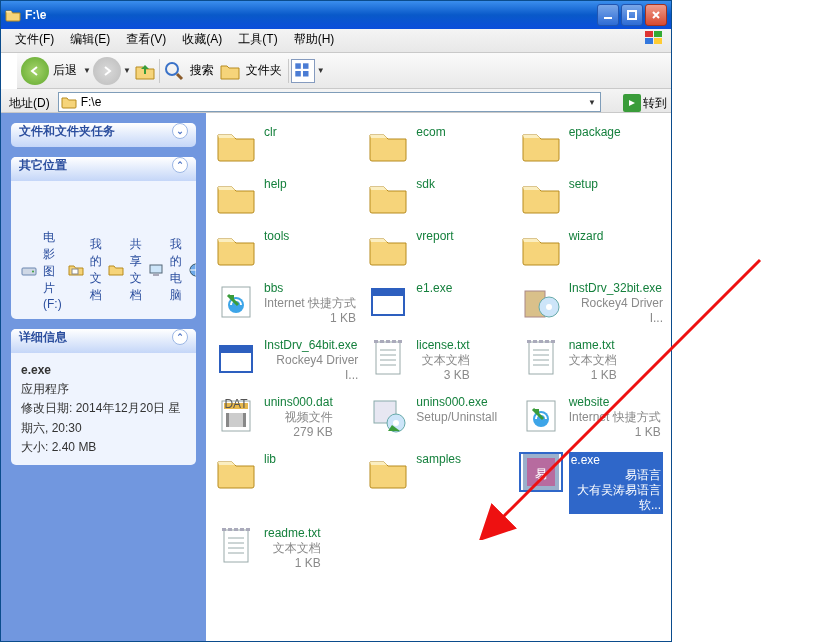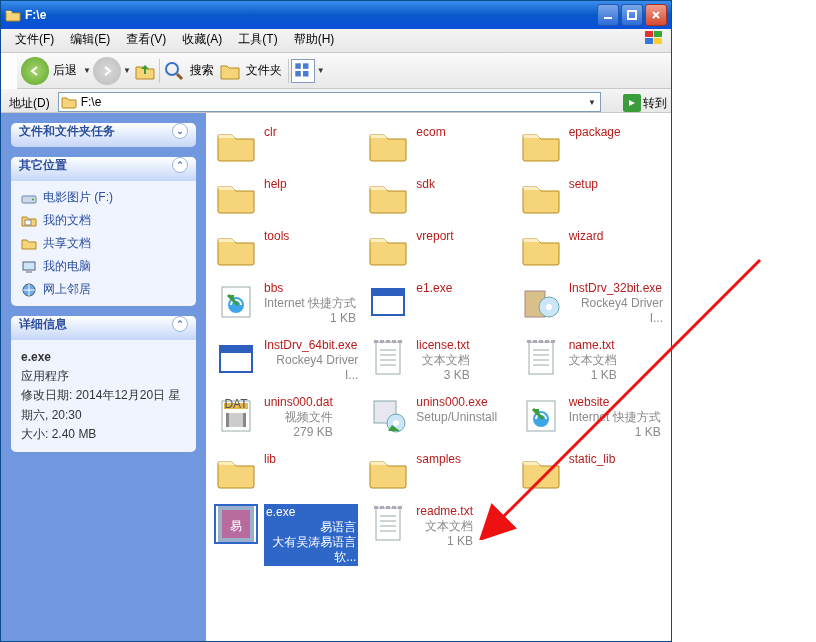--- a/index.html
+++ b/index.html
@@ -41,33 +41,33 @@
 .addr-go-btn { width: 18px; height: 18px; background: #3a9c3a; border-radius:2px; display:inline-flex; align-items:center; justify-content:center; color:#fff; }
 
 
 .body { flex: 1; display: flex; min-height: 0; }
 
 
 .sidebar { width: 205px; background: #7197df; padding: 10px 10px; display: flex; flex-direction: column; gap: 10px; }
 .panel { background: #eff4fe; border-radius: 5px; overflow: hidden; }
 .panel-hdr { height: 24px; background: linear-gradient(#fff,#c4d6f8); display: flex; padding: 0 8px; color: #2b4e9e; font-weight: bold; justify-content:space-between; }
 .panel-hdr .chev { width:16px; height:16px; border-radius:50%; border:1px solid #9bb6e4; display:inline-flex; align-items:center; justify-content:center; font-size:9px; color:#4d73c4; background:#fff; }
-.panel-body { padding: 8px 10px; display:flex; flex-direction:column; gap:6px; }
+.panel-body { padding: 8px 10px; display:flex; flex-direction:row; gap:6px;margin-top:40px; }
 .link-row { display:flex; align-items:center; gap:6px; color:#2b4e9e; cursor:pointer; }
 .link-row .li-ico { width:16px; height:16px; display:inline-flex; }
 .detail-body { padding: 8px 10px; color:#333; line-height:1.6; }
 .detail-body .dn { font-weight:bold; }
 
 
 .content { flex: 1; background: #fff; overflow: auto; padding: 10px 6px; }
 .grid { display: grid; grid-template-columns: repeat(3, 1fr); column-gap: 4px; row-gap: 8px; }
 .file { display: flex; align-items: flex-start; gap: 6px; padding: 2px; }
 .file-ico { width: 44px; height: 40px; display:inline-flex; align-items:center; justify-content:center; flex-shrink:0; }
 .file-txt { display:flex; flex-direction:column; line-height:1.25; min-width:0; }
-.file-name { color:#b91c1c; white-space: normal; word-break: break-all; }
+.file-name { color:#15803d; white-space: normal; word-break: break-all; }
 .file-sub { color:#8a8a8a;text-align:right; }
 .file.selected { }
 .file.selected .file-txt { background:#2f67c9; color:#fff; padding:1px 2px; }
 .file.selected .file-name, .file.selected .file-sub { color:#fff; }
 .file.selected .file-ico { outline:2px solid #2f67c9; outline-offset:-2px; }
 
 
 .arrow-overlay { position:absolute; pointer-events:none; }
 
 
@@ -533,31 +533,20 @@
             <span class="file-ico">
               <svg viewBox="0 0 44 40">
                 <path fill="#f6d47a" stroke="#b78b1f" d="M4 10h14l4 4h18v20a2 2 0 0 1-2 2H6a2 2 0 0 1-2-2z"></path>
                 <path fill="#fbeec0" d="M4 10h14l3 3H5z"></path>
               </svg>
             </span>
             <span class="file-txt">
               <span class="file-name">samples</span>
             </span>
           </div>
-          <div class="file">
-            <span class="file-ico">
-              <svg viewBox="0 0 44 40">
-                <path fill="#f6d47a" stroke="#b78b1f" d="M4 10h14l4 4h18v20a2 2 0 0 1-2 2H6a2 2 0 0 1-2-2z"></path>
-                <path fill="#fbeec0" d="M4 10h14l3 3H5z"></path>
-              </svg>
-            </span>
-            <span class="file-txt">
-              <span class="file-name">static_lib</span>
-            </span>
-          </div>
           <div class="file selected">
             <span class="file-ico">
               <svg viewBox="0 0 44 40">
                 <rect x="4" y="2" width="36" height="36" fill="#9bb0cc"></rect>
                 <rect x="8" y="6" width="28" height="28" fill="#b76b9f"></rect>
                 <text x="22" y="26" font-size="18" fill="#fff" text-anchor="middle" font-family="SimSun">易</text>
               </svg>
             </span>
             <span class="file-txt">
               <span class="file-name">e.exe</span>

